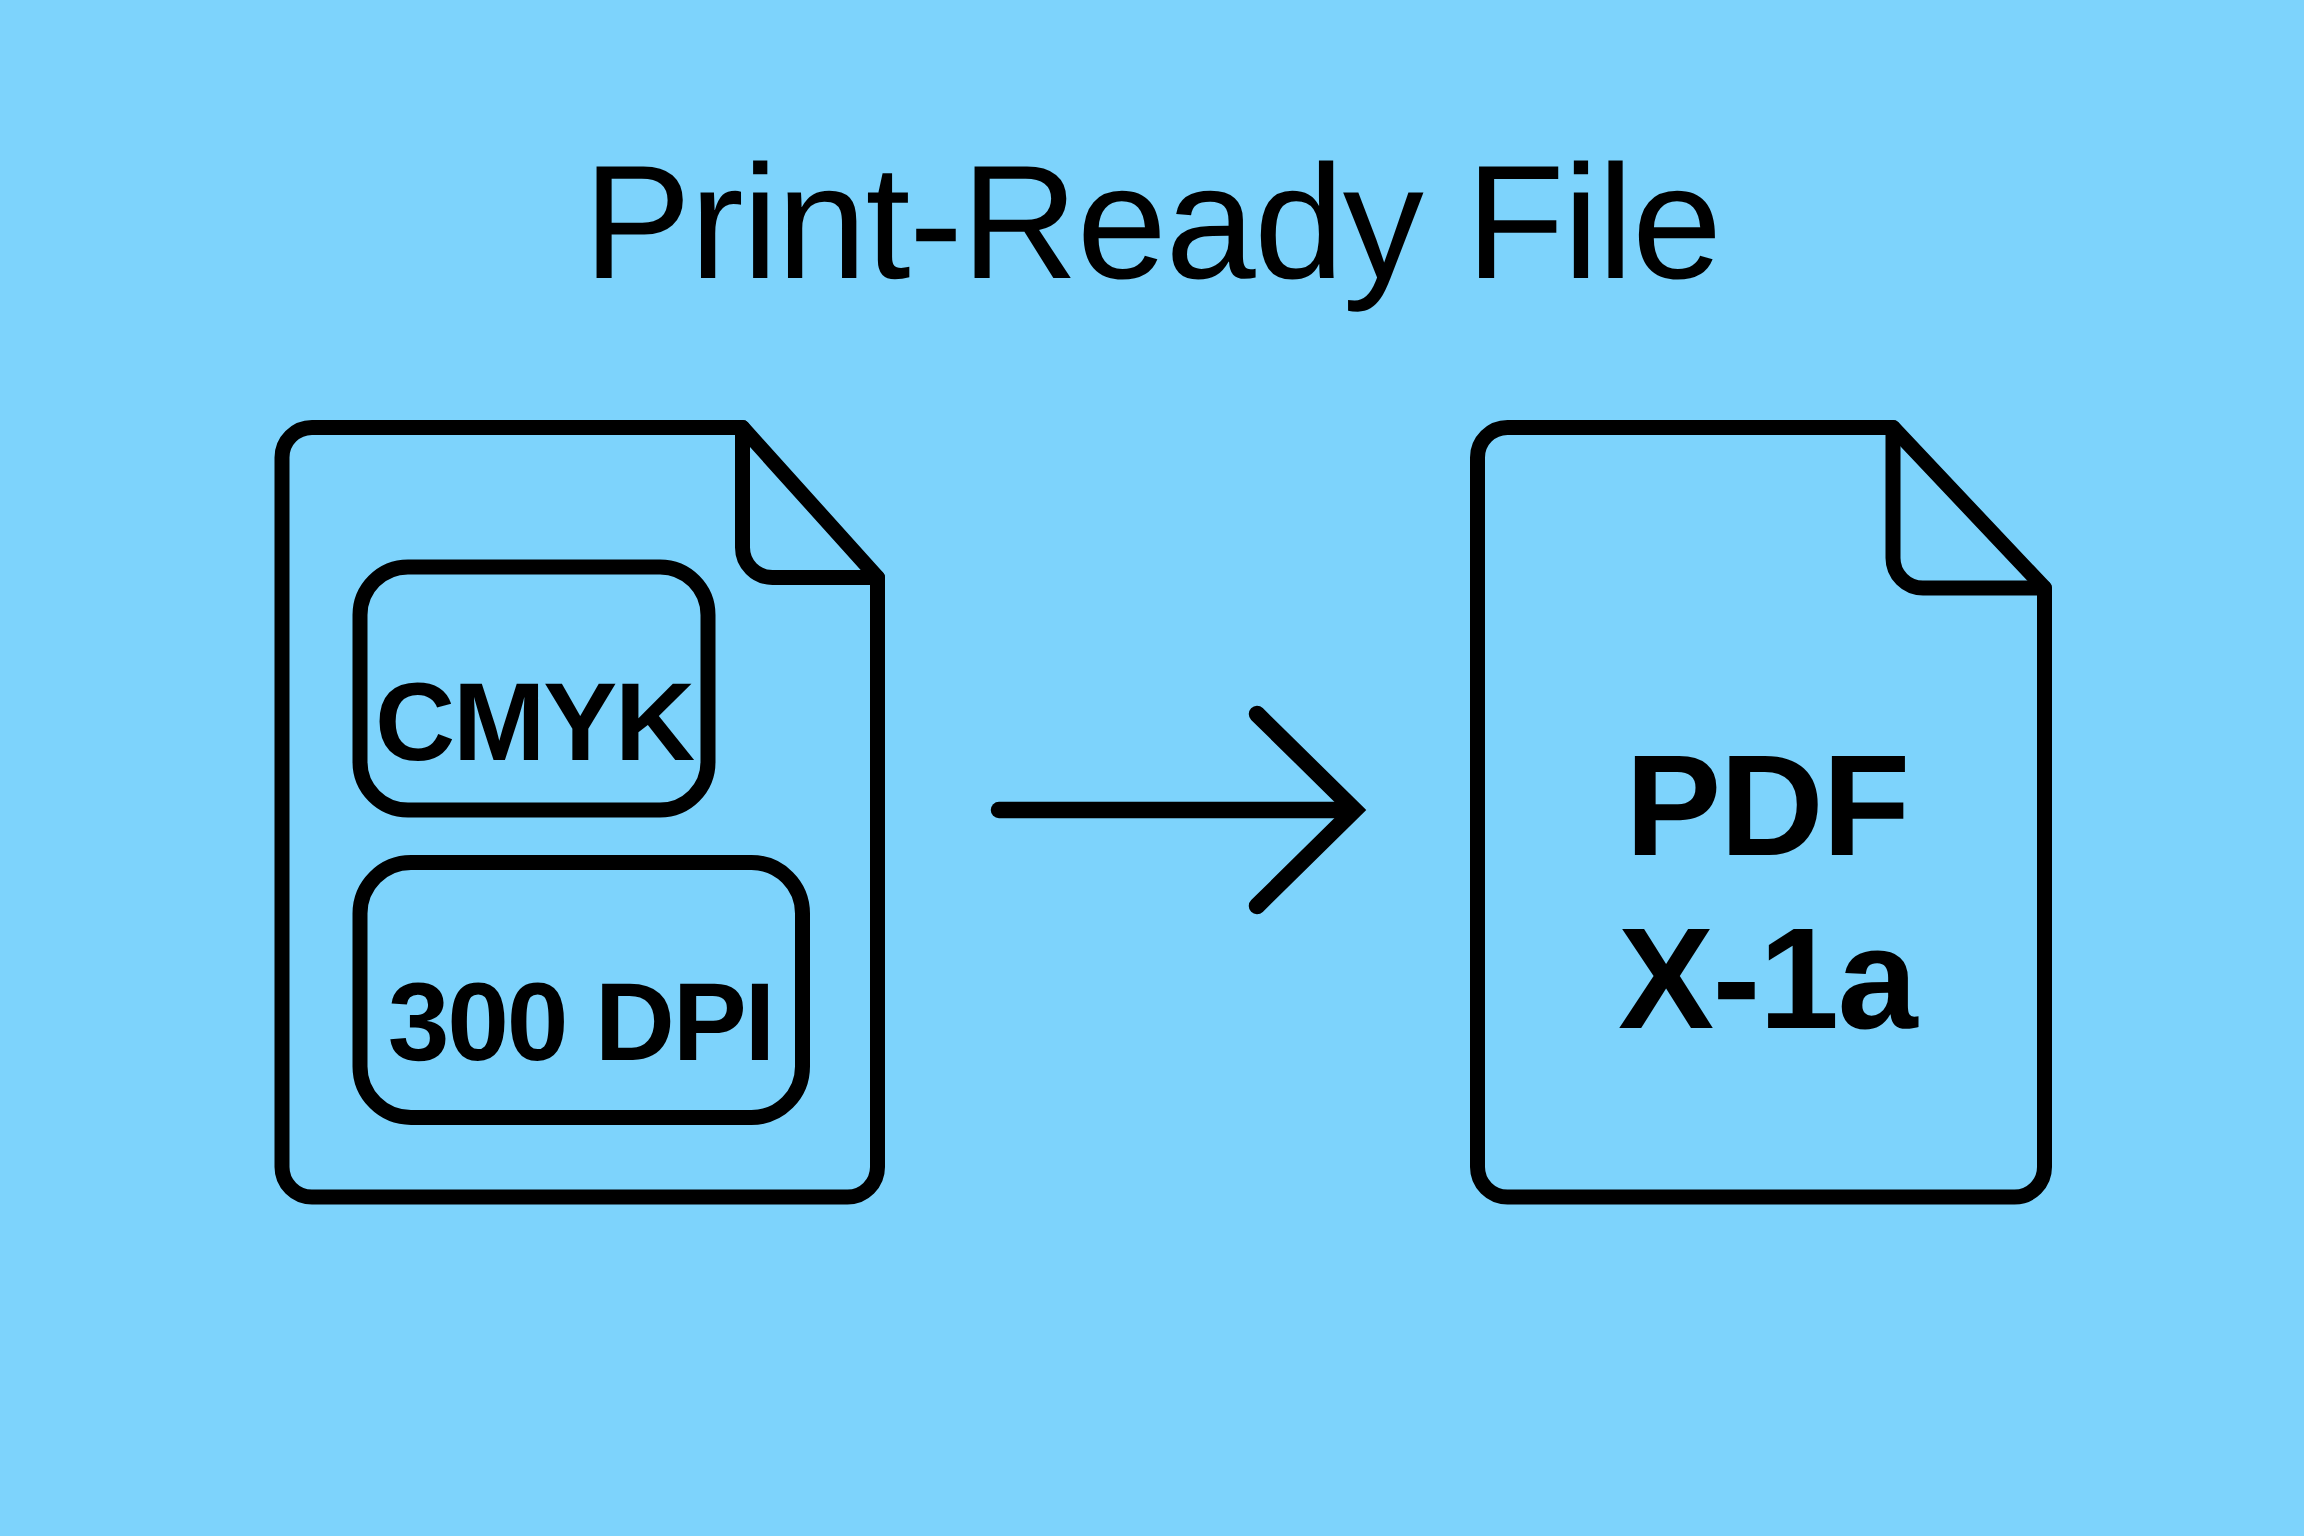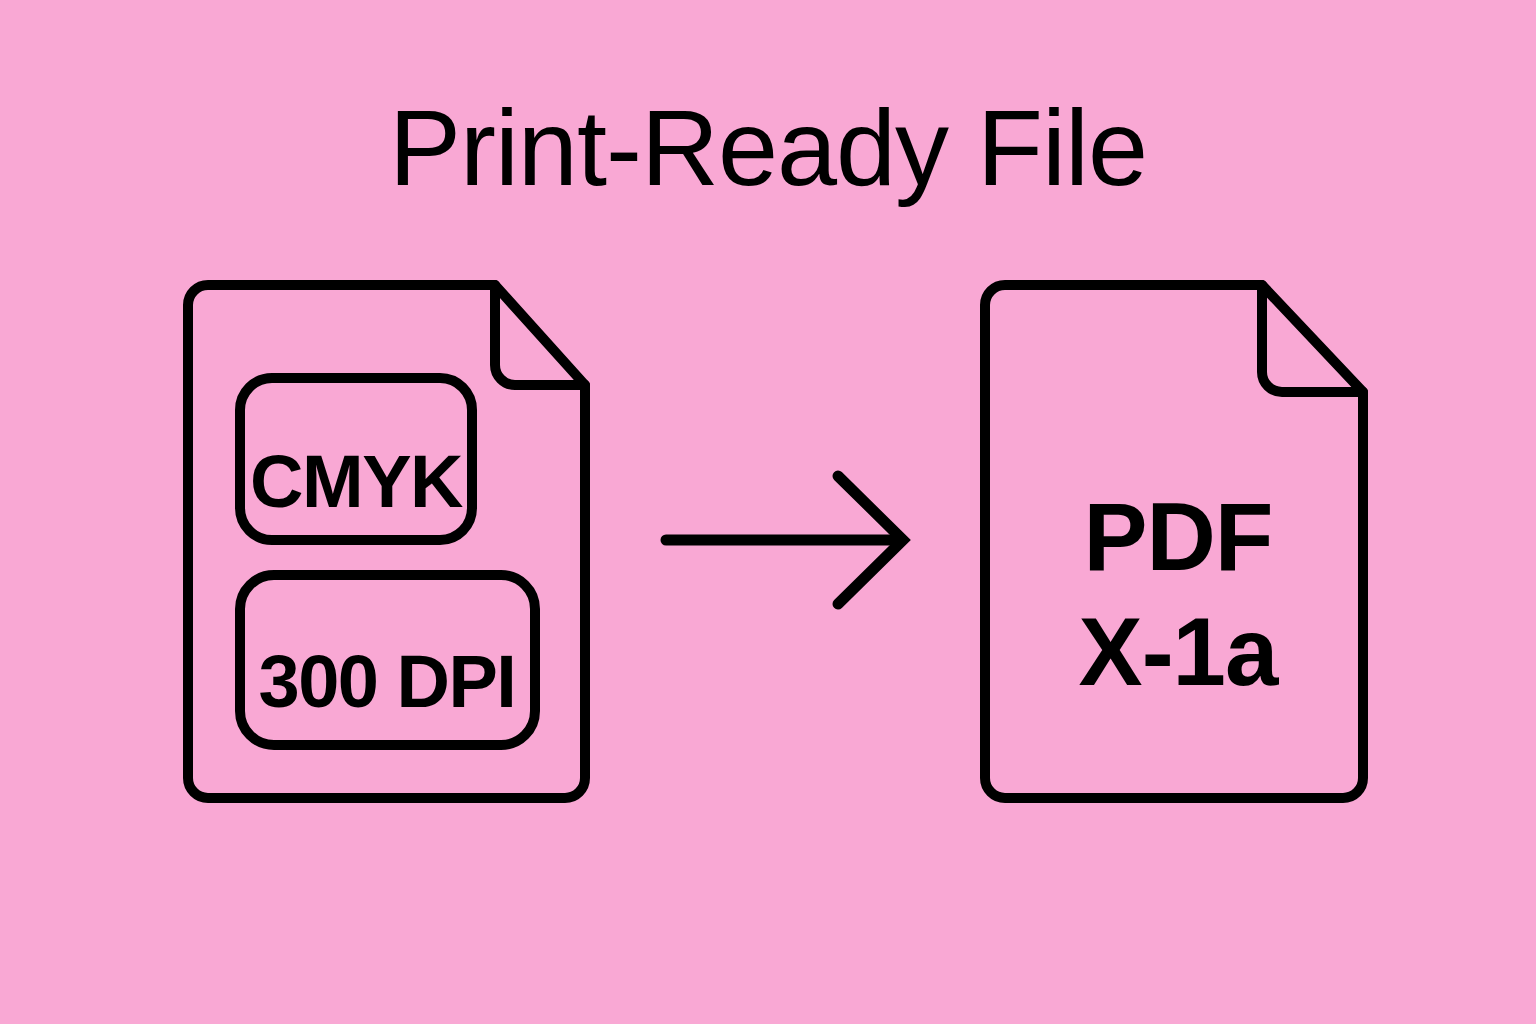--- a/index.html
+++ b/index.html
@@ -8,21 +8,21 @@
     padding: 0;
     background: #ffffff;
   }
   body {
     font-family: "Liberation Sans", sans-serif;
   }
   #canvas {
     position: relative;
     width: 1536px;
     height: 1024px;
-    background: #f9a8d4;
+    background: #7dd3fc;
     overflow: hidden;
   }
   #diagram-svg {
     position: absolute;
     top: 0;
     left: 0;
     width: 1536px;
     height: 1024px;
     display: block;
   }

